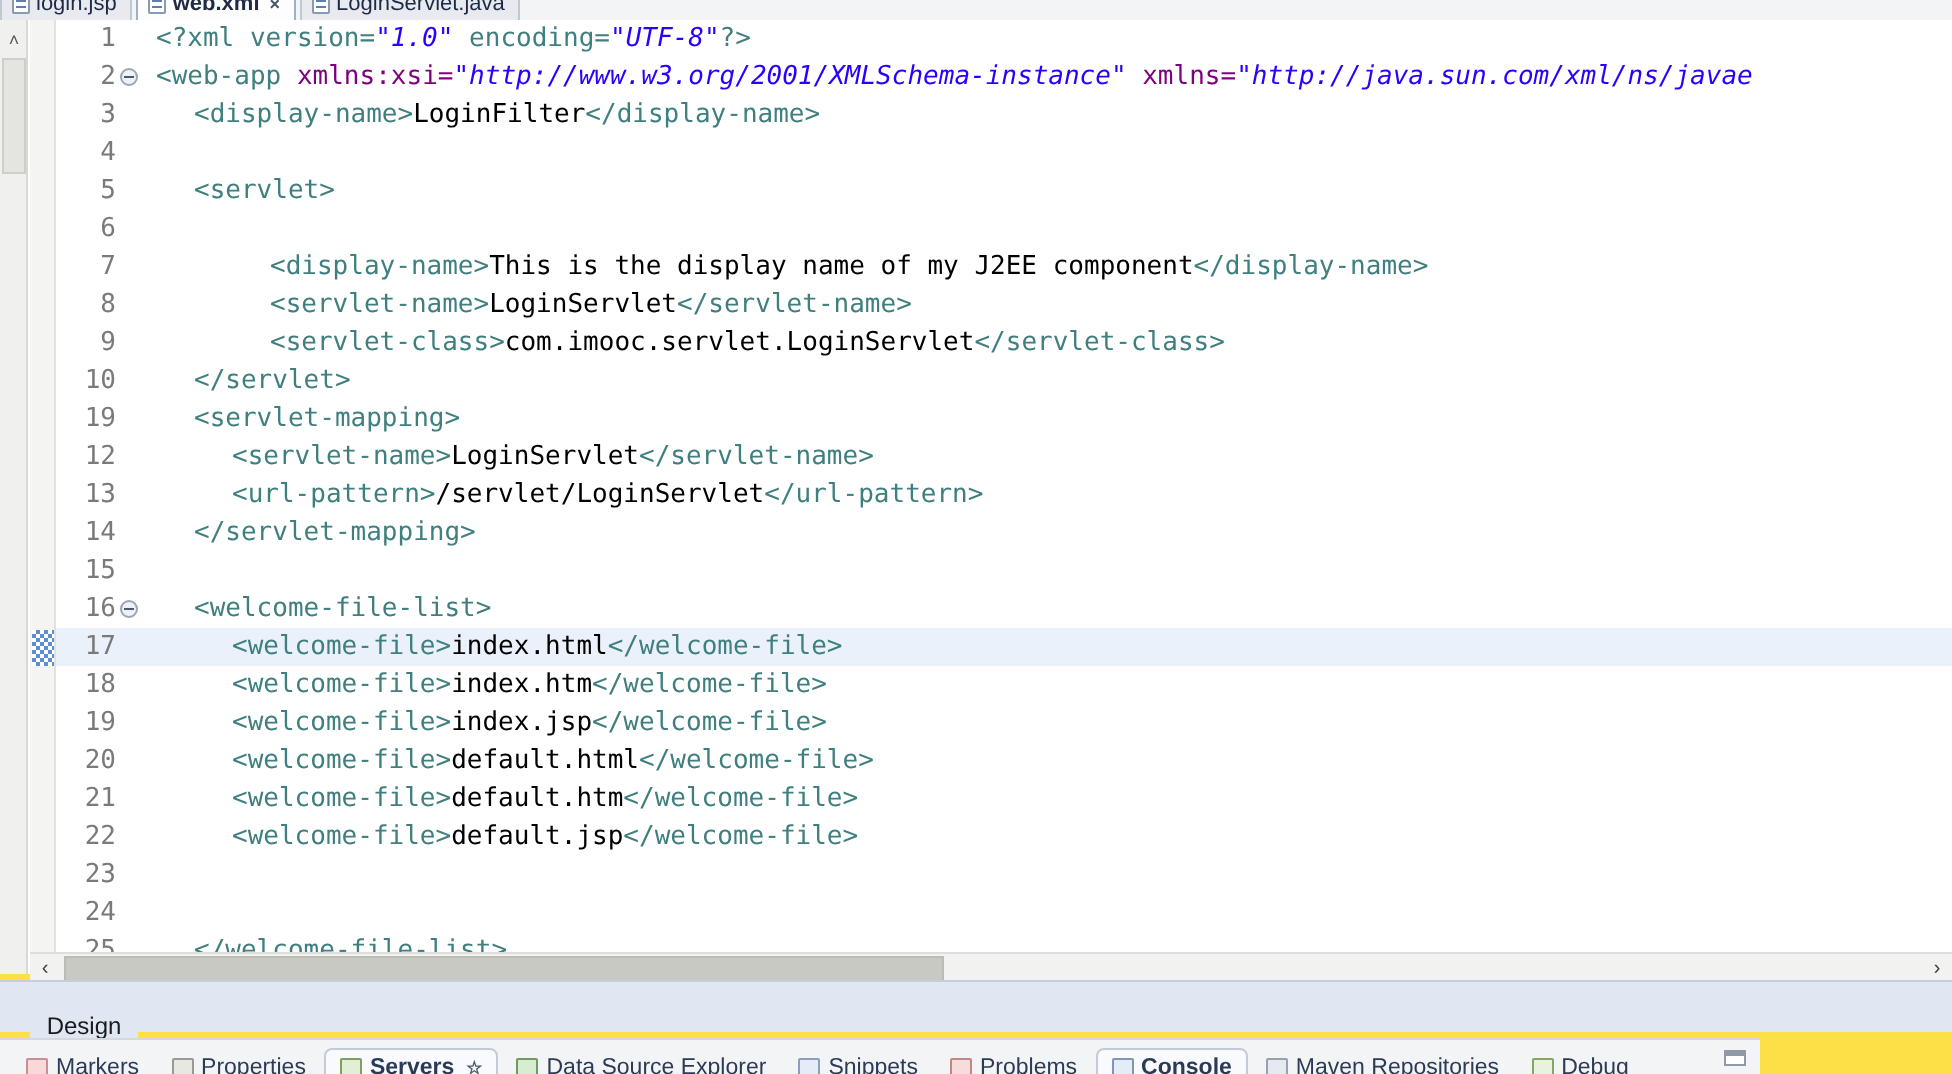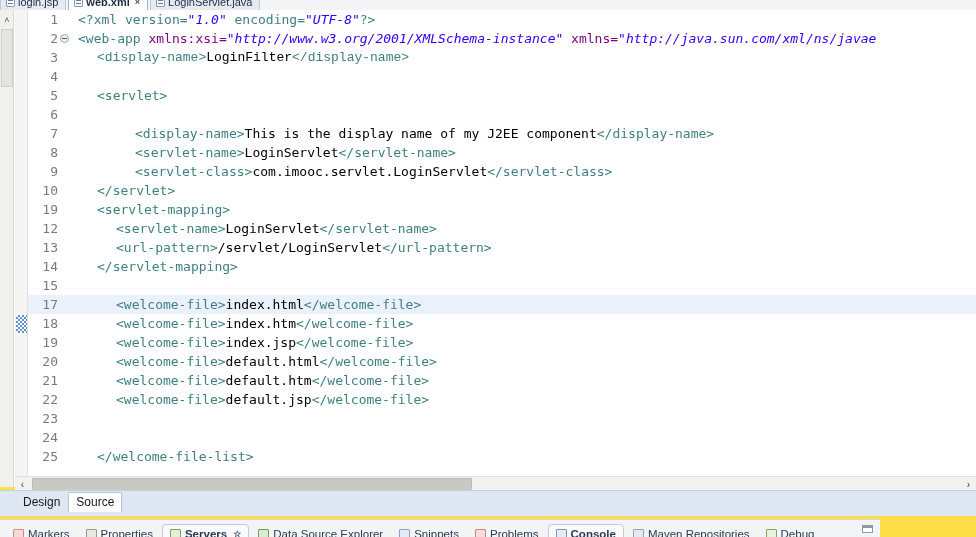--- a/index.html
+++ b/index.html
@@ -119,21 +119,21 @@
   .hs-thumb {
     position: absolute; left: 2px; top: 0; width: 440px; height: 14px;
     background: #c9c9c4; border: 1px solid #bcbcb6;
   }
 
   
   .ds-bar {
     position: absolute; left: 0; top: 490px; width: 976px; height: 26px;
     background: #dfe7f2; border-top: 1px solid #c3cede;
   }
-  .ds-inner { position: absolute; left: 15px; top: 1px; display: flex; align-items: flex-start; height: 22px; }
+  .ds-inner { position: absolute; left: 15px; top: 12px; display: flex; align-items: center; height: 22px; flex-direction: column; }
   .dstab {
     height: 20px; line-height: 19px; padding: 0 7px; font-size: 12px; color: #1a1a1a;
     background: #dfe7f2; border: 1px solid transparent; border-bottom: none;
     white-space: nowrap;
   }
   .dstab.active { background: #ffffff; border-color: #b9c6d8; border-radius: 2px 2px 0 0; }
 
   
   .viewbar {
     position: absolute; left: 0; top: 519px; width: 880px; height: 18px;
@@ -196,33 +196,34 @@
       <div class="outer-thumb"></div>
     </div>
 
     <div class="ann-ruler">
       <div class="diffmark" id="diff-marker" style="top: 305px;"></div>
     </div>
 
     <div class="code-surface" id="code-surface">
         <div class="line"><span class="lno">1</span><span class="ltext" style="left: 50px;"><span class="s-pi">&lt;?xml version=</span><span class="s-val">"1.0"</span><span class="s-pi"> encoding=</span><span class="s-val">"UTF-8"</span><span class="s-pi">?&gt;</span></span></div>
         <div class="line"><span class="lno">2</span><span class="fold"></span><span class="ltext" style="left: 50px;"><span class="s-tag">&lt;web-app </span><span class="s-attr">xmlns:xsi=</span><span class="s-val">"http://www.w3.org/2001/XMLSchema-instance"</span><span class="s-txt"> </span><span class="s-attr">xmlns=</span><span class="s-val">"http://java.sun.com/xml/ns/javae</span></span></div>
-        <div class="line"><span class="lno">3</span><span class="ltext" style="left: 69px; font-family: Liberation Mono, monospace;"><span class="s-tag">&lt;display-name&gt;</span><span class="s-txt">LoginFilter</span><span class="s-tag">&lt;/display-name&gt;</span></span></div>
+        <div class="line"><span class="lno">3</span><span class="ltext" style="left: 69px;"><span class="s-tag">&lt;display-name&gt;</span><span class="s-txt">LoginFilter</span><span class="s-tag">&lt;/display-name&gt;</span></span></div>
         <div class="line"><span class="lno">4</span><span class="ltext" style="left: 50px;"></span></div>
         <div class="line"><span class="lno">5</span><span class="ltext" style="left: 69px;"><span class="s-tag">&lt;servlet&gt;</span></span></div>
         <div class="line"><span class="lno">6</span></div>
         <div class="line"><span class="lno">7</span><span class="ltext" style="left: 107px;"><span class="s-tag">&lt;display-name&gt;</span><span class="s-txt">This is the display name of my J2EE component</span><span class="s-tag">&lt;/display-name&gt;</span></span></div>
         <div class="line"><span class="lno">8</span><span class="ltext" style="left: 107px;"><span class="s-tag">&lt;servlet-name&gt;</span><span class="s-txt">LoginServlet</span><span class="s-tag">&lt;/servlet-name&gt;</span></span></div>
         <div class="line"><span class="lno">9</span><span class="ltext" style="left: 107px;"><span class="s-tag">&lt;servlet-class&gt;</span><span class="s-txt">com.imooc.servlet.LoginServlet</span><span class="s-tag">&lt;/servlet-class&gt;</span></span></div>
         <div class="line"><span class="lno">10</span><span class="ltext" style="left: 69px; text-align: right;"><span class="s-tag">&lt;/servlet&gt;</span></span></div>
         <div class="line"><span class="lno">19</span><span class="ltext" style="left: 69px;"><span class="s-tag">&lt;servlet-mapping&gt;</span></span></div>
         <div class="line"><span class="lno">12</span><span class="ltext" style="left: 88px;"><span class="s-tag">&lt;servlet-name&gt;</span><span class="s-txt">LoginServlet</span><span class="s-tag">&lt;/servlet-name&gt;</span></span></div>
         <div class="line"><span class="lno">13</span><span class="ltext" style="left: 88px;"><span class="s-tag">&lt;url-pattern&gt;</span><span class="s-txt">/servlet/LoginServlet</span><span class="s-tag">&lt;/url-pattern&gt;</span></span></div>
         <div class="line"><span class="lno">14</span><span class="ltext" style="left: 69px;"><span class="s-tag">&lt;/servlet-mapping&gt;</span></span></div>
         <div class="line"><span class="lno">15</span><span class="ltext" style="left: 50px;"></span></div>
+        <div class="line"><span class="lno">16</span><span class="fold"></span><span class="ltext" style="left: 69px;"><span class="s-tag">&lt;welcome-file-list&gt;</span></span></div>
         <div class="line hl"><span class="lno">17</span><span class="ltext" style="left: 88px;"><span class="s-tag">&lt;welcome-file&gt;</span><span class="s-txt">index.html</span><span class="s-tag">&lt;/welcome-file&gt;</span></span></div>
         <div class="line"><span class="lno">18</span><span class="ltext" style="left: 88px;"><span class="s-tag">&lt;welcome-file&gt;</span><span class="s-txt">index.htm</span><span class="s-tag">&lt;/welcome-file&gt;</span></span></div>
         <div class="line"><span class="lno">19</span><span class="ltext" style="left: 88px;"><span class="s-tag">&lt;welcome-file&gt;</span><span class="s-txt">index.jsp</span><span class="s-tag">&lt;/welcome-file&gt;</span></span></div>
         <div class="line"><span class="lno">20</span><span class="ltext" style="left: 88px;"><span class="s-tag">&lt;welcome-file&gt;</span><span class="s-txt">default.html</span><span class="s-tag">&lt;/welcome-file&gt;</span></span></div>
         <div class="line"><span class="lno">21</span><span class="ltext" style="left: 88px; text-align: center;"><span class="s-tag">&lt;welcome-file&gt;</span><span class="s-txt">default.htm</span><span class="s-tag">&lt;/welcome-file&gt;</span></span></div>
         <div class="line"><span class="lno">22</span><span class="ltext" style="left: 88px;"><span class="s-tag">&lt;welcome-file&gt;</span><span class="s-txt">default.jsp</span><span class="s-tag">&lt;/welcome-file&gt;</span></span></div>
         <div class="line"><span class="lno">23</span><span class="ltext" style="left: 50px;"></span></div>
         <div class="line"><span class="lno">24</span><span class="ltext" style="left: 50px;"></span></div>
         <div class="line"><span class="lno">25</span><span class="ltext" style="left: 69px;"><span class="s-tag">&lt;/welcome-file-list&gt;</span></span></div>
       </div>

